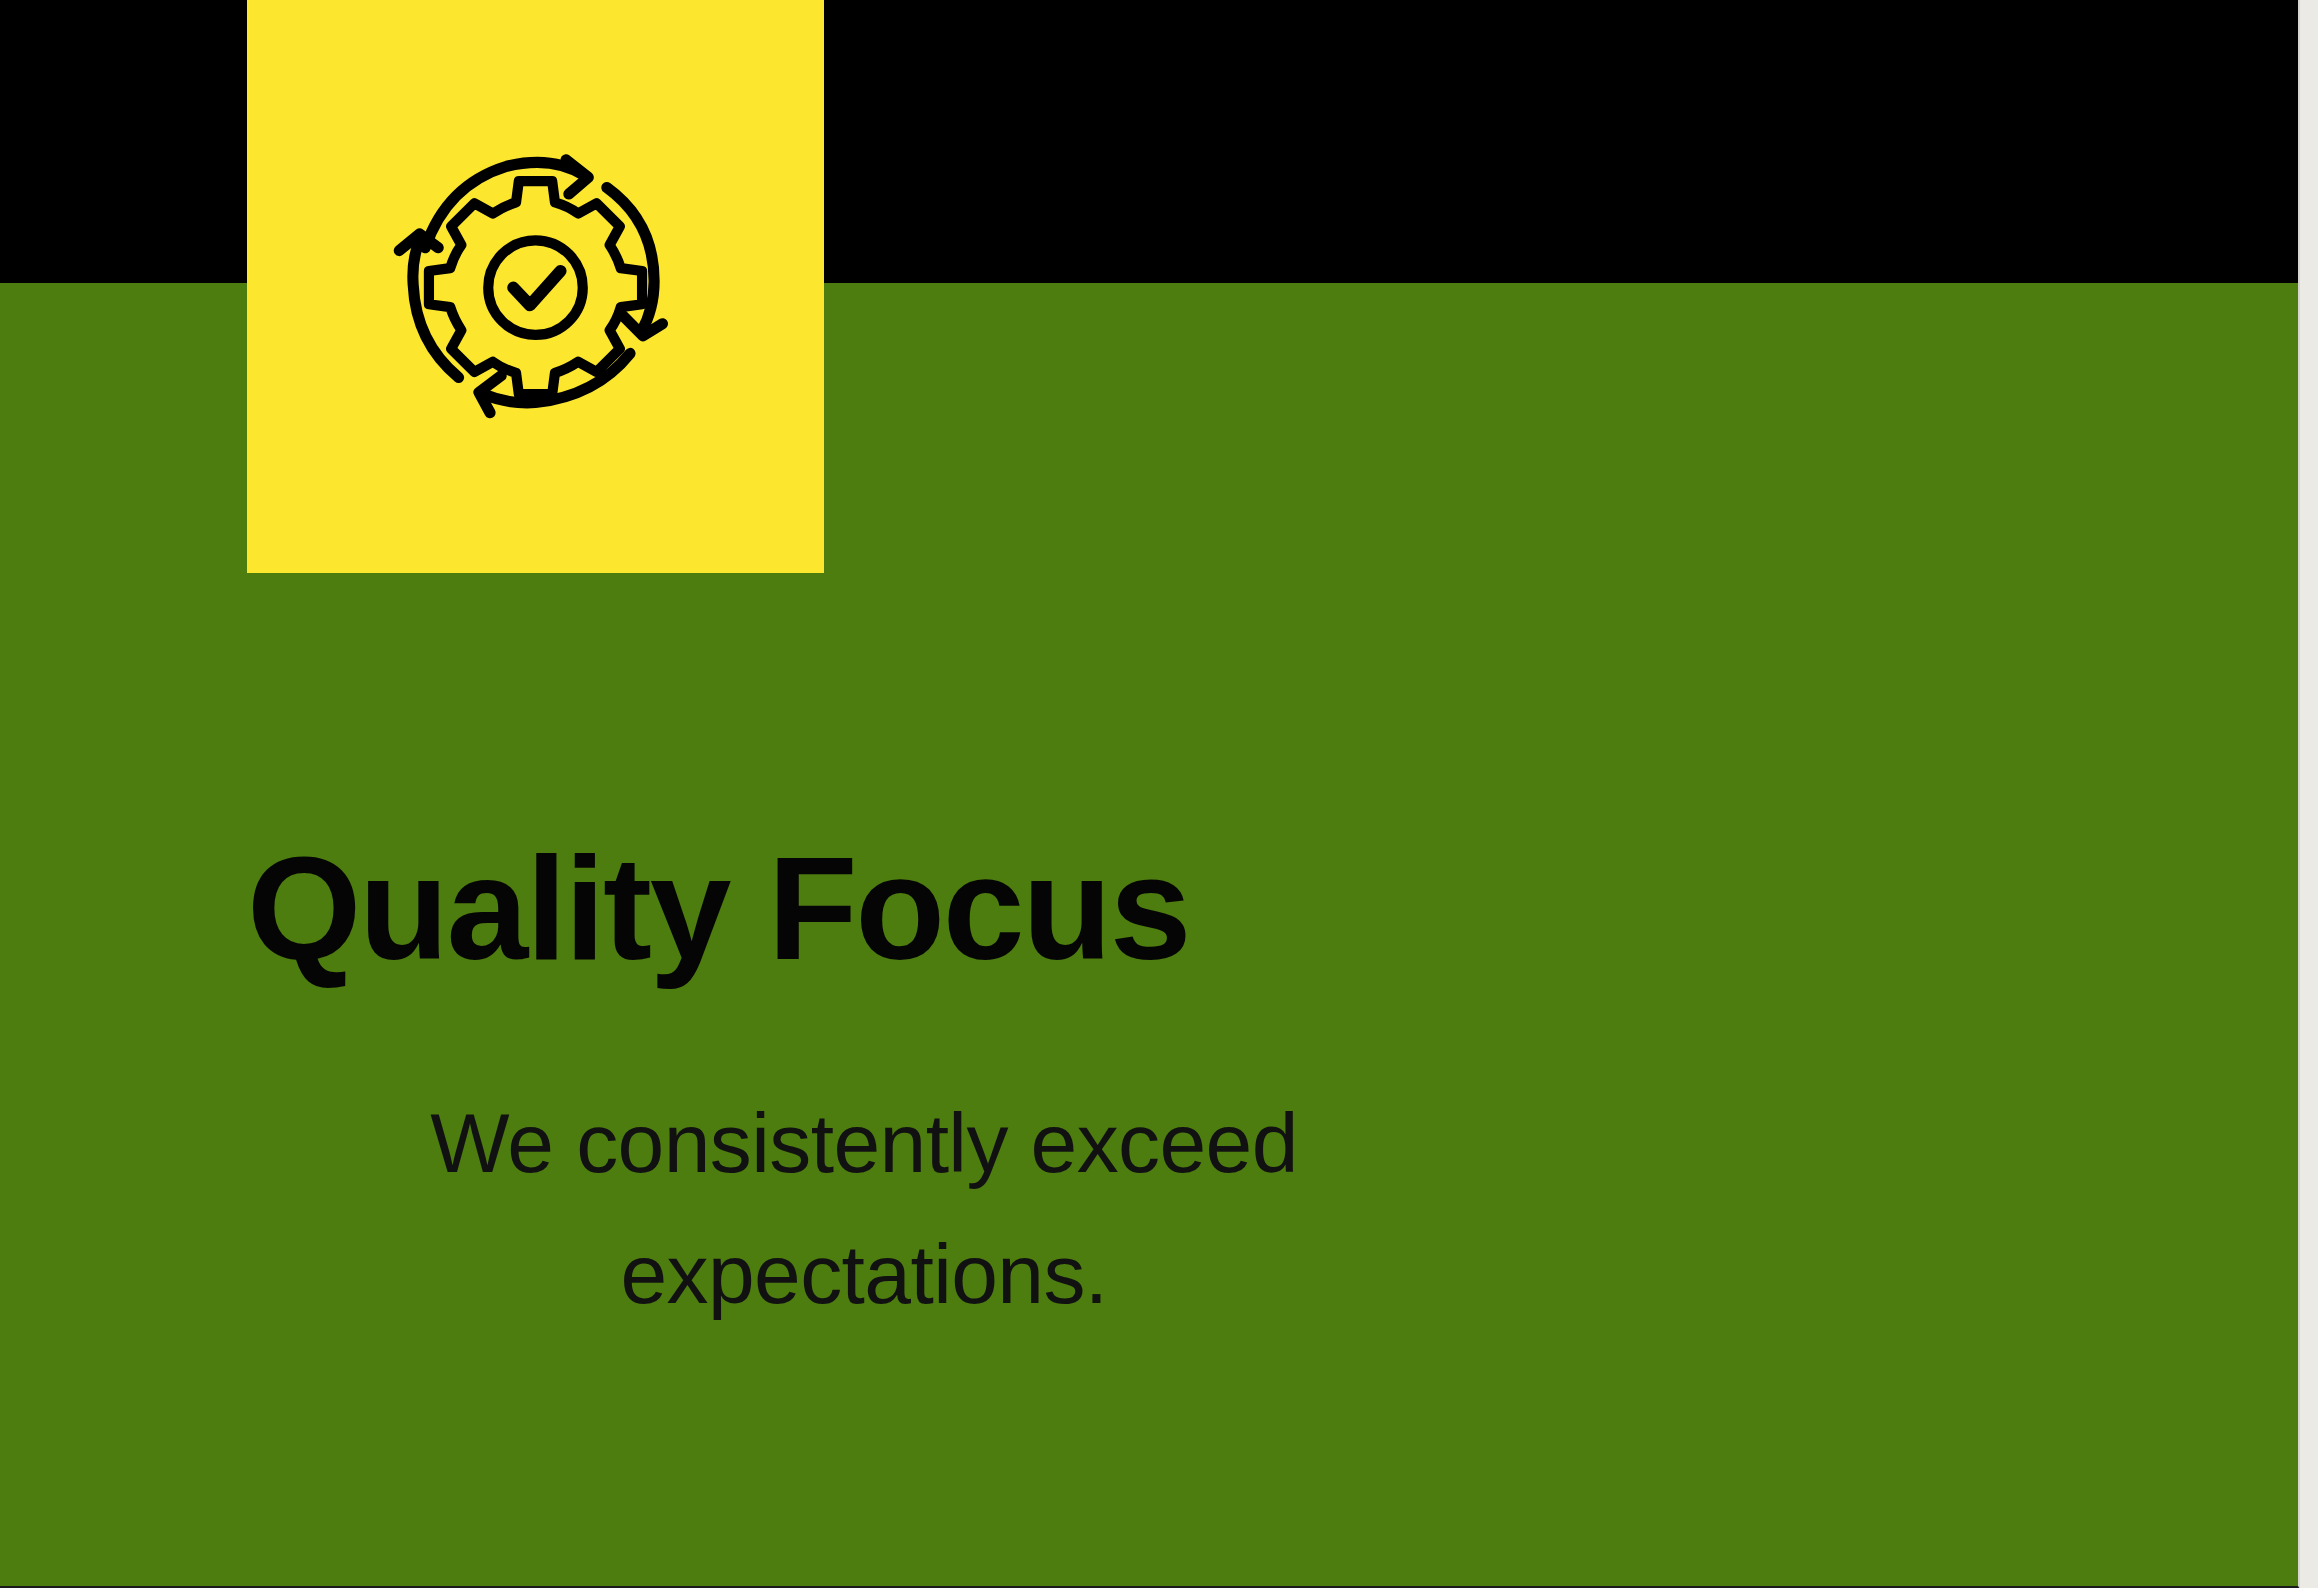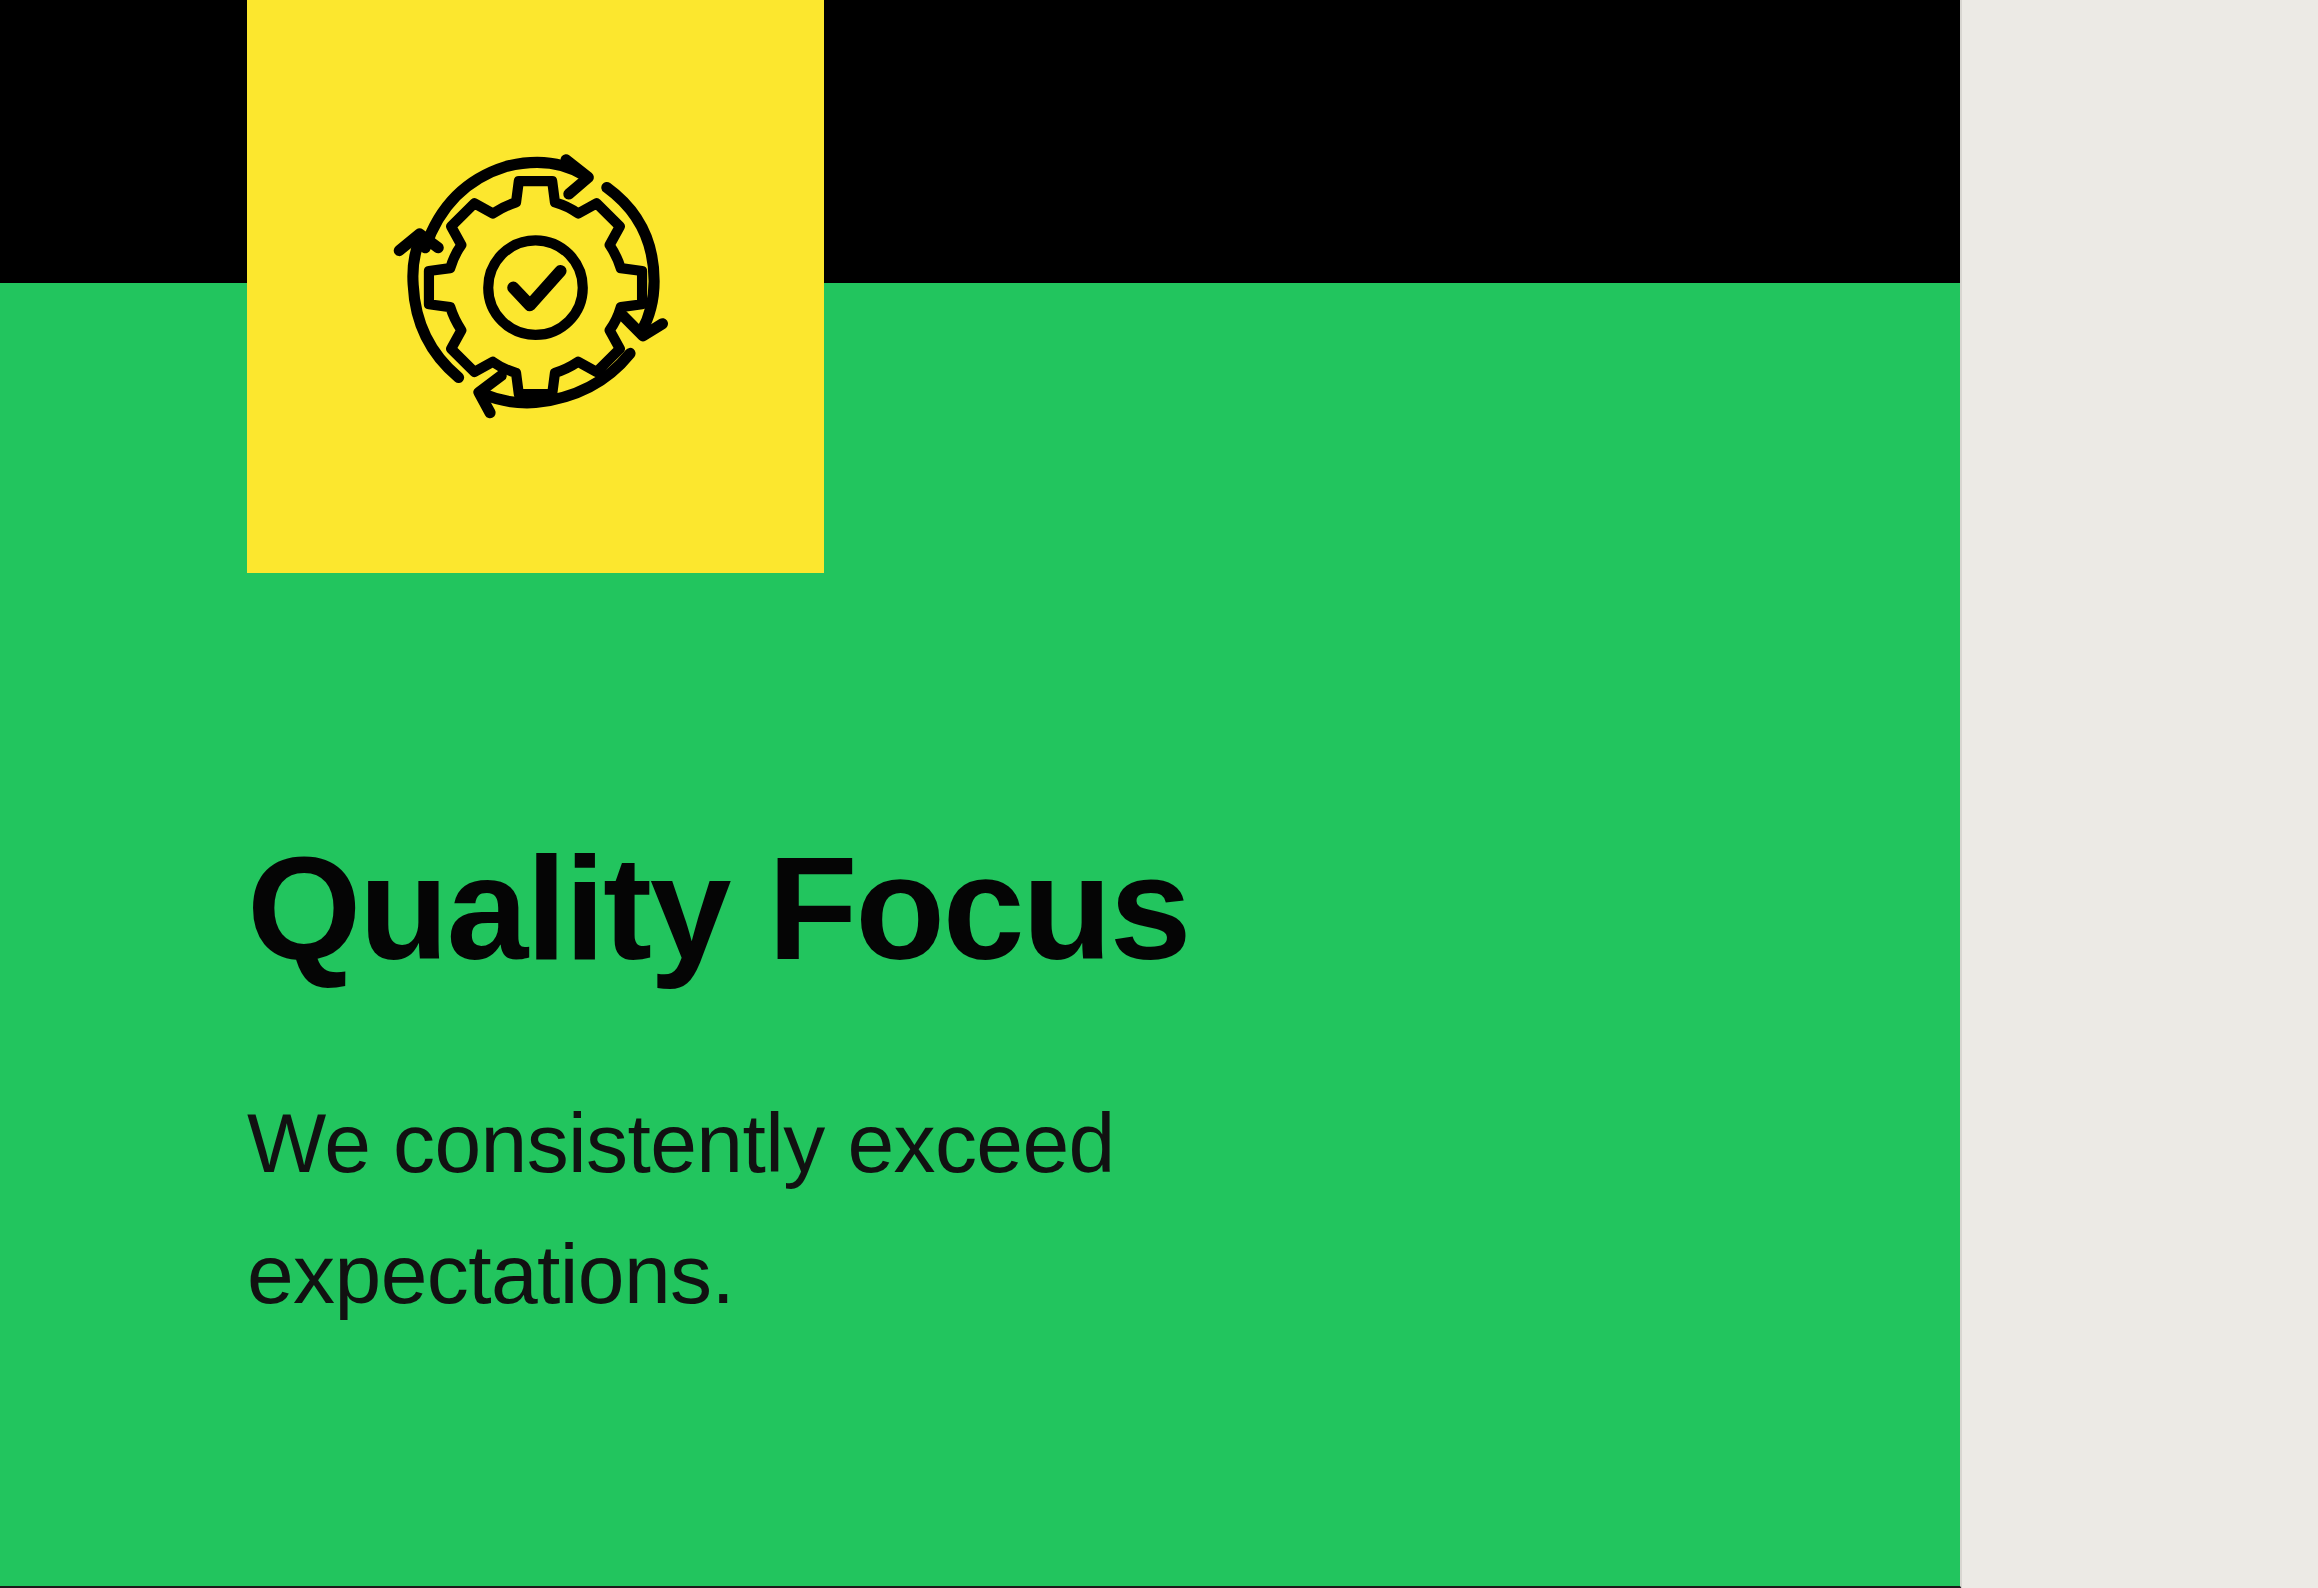--- a/index.html
+++ b/index.html
@@ -9,23 +9,23 @@
   body {
     width: 2319px;
     height: 1589px;
     overflow: hidden;
     font-family: "Liberation Sans", sans-serif;
     background: #ECEAE5;
   }
 
   #card {
     position: relative;
-    width: 1962px;
+    width: 2300px;
     height: 1589px;
-    background: #22c55e;
+    background: #4d7c0f;
     box-sizing: border-box;
     border-right: 2.8px solid #D8D6D1;
     border-bottom: 3.7px solid #1b1b1b;
     overflow: hidden;
   }
 
   
   #header-band {
     position: absolute;
     left: 0;
@@ -79,20 +79,21 @@
 
   #page-description {
     margin: 0;
     margin-top: 96px;
     font-size: 84px;
     line-height: 131px;
     font-weight: 400;
     letter-spacing: -0.6px;
     color: #111111;
     max-width: 1234px;
+    text-align: center;
   }
 </style>
 </head>
 <body>
 
 <div id="card">
 
   <div id="header-band"></div>
 
   <div id="icon-tile">

